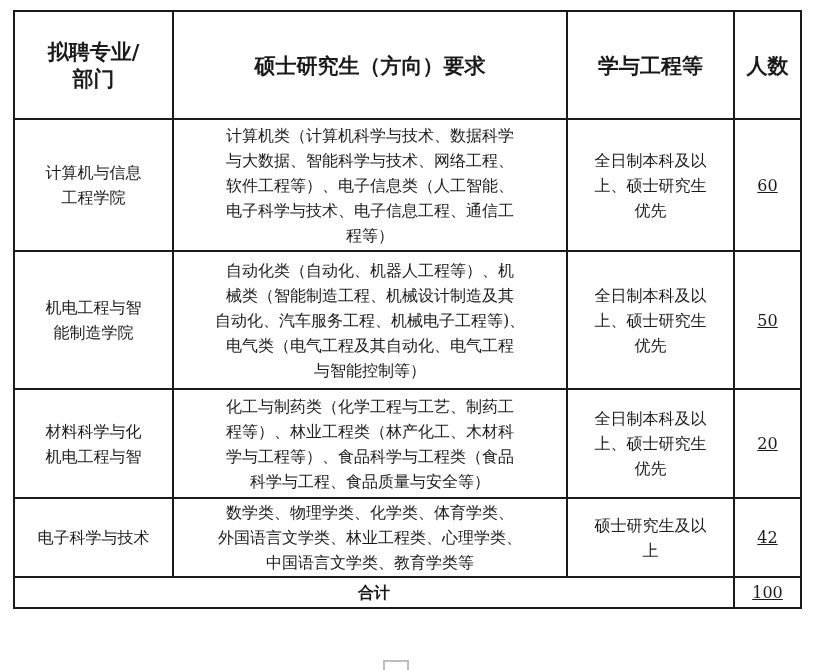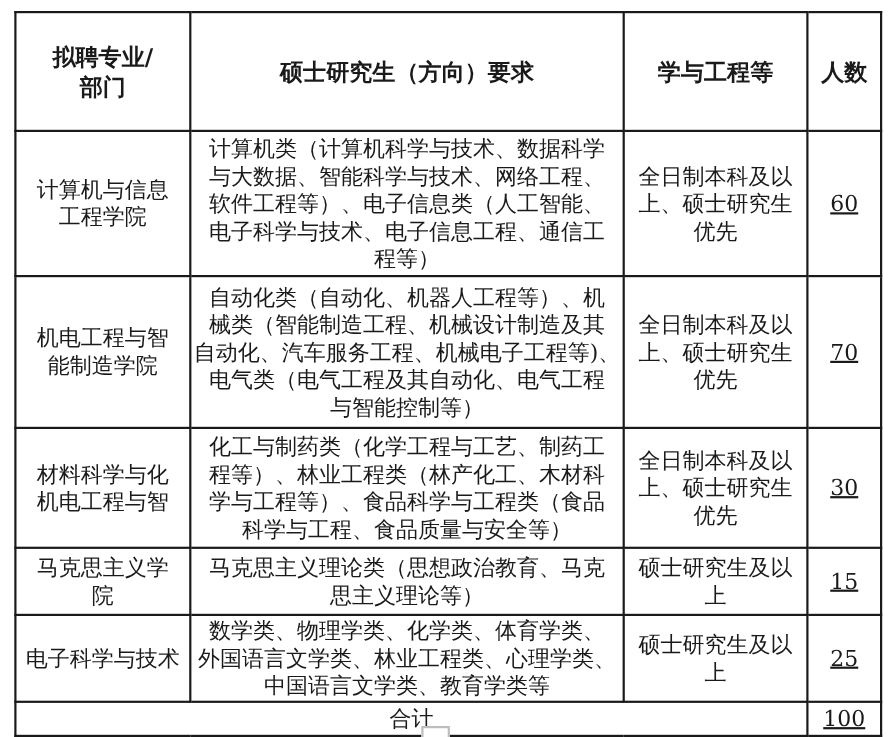--- a/index.html
+++ b/index.html
@@ -18,42 +18,42 @@
   table.recruit {
     border-collapse: collapse;
     table-layout: fixed;
     width: 787px;
   }
   table.recruit th, table.recruit td {
     border: 2px solid #1a1a1a;
     text-align: center;
     vertical-align: middle;
     white-space: pre-line;
-    font-size: 20px;
+    font-size: 16px;
     line-height: 25px;
     padding: 1px 2px;
     overflow: hidden;
   }
   table.recruit th {
     font-weight: bold;
     font-size: 21px;
     line-height: 27px;
   }
   th.hdr-dept { line-height: 54px; }
   tr.hrow  { height: 108px; }
   tr.r0 { height: 132px; }
   tr.r1 { height: 138px; }
   tr.r2 { height: 109px; }
   tr.r3 { height: 61px; }
   tr.r4 { height: 74px; }
   tr.trow { height: 31px; }
   td.dept-cell { line-height: 26px; }
   td.count-cell { font-size: 20px; text-decoration: underline; }
   td.total-label-cell {
-    font-weight: normal;
+    font-weight: bold;
     font-size: 21px;
   }
   .page-artifact {
     position: absolute;
     left: 383px; top: 660px;
     width: 26px; height: 14px;
     border: 2px solid #bdbdbd;
     background: #ffffff;
   }
 </style>
@@ -95,51 +95,42 @@
         <td class="dept-cell">机电工程与智
 能制造学院</td>
         <td>自动化类（自动化、机器人工程等）、机
 械类（智能制造工程、机械设计制造及其
 自动化、汽车服务工程、机械电子工程等)、
 电气类（电气工程及其自动化、电气工程
 与智能控制等）</td>
         <td>全日制本科及以
 上、硕士研究生
 优先</td>
-        <td class="count-cell">70</td>
+        <td class="count-cell">50</td>
       </tr>
       <tr class="r2">
         <td class="dept-cell">材料科学与化
 机电工程与智</td>
         <td>化工与制药类（化学工程与工艺、制药工
 程等）、林业工程类（林产化工、木材科
 学与工程等）、食品科学与工程类（食品
 科学与工程、食品质量与安全等）</td>
         <td>全日制本科及以
 上、硕士研究生
 优先</td>
-        <td class="count-cell">30</td>
-      </tr>
-      <tr class="r3">
-        <td class="dept-cell">马克思主义学
-院</td>
-        <td>马克思主义理论类（思想政治教育、马克
-思主义理论等）</td>
-        <td>硕士研究生及以
-上</td>
-        <td class="count-cell">15</td>
+        <td class="count-cell">20</td>
       </tr>
       <tr class="r4">
         <td class="dept-cell">电子科学与技术</td>
         <td>数学类、物理学类、化学类、体育学类、
 外国语言文学类、林业工程类、心理学类、
 中国语言文学类、教育学类等</td>
         <td>硕士研究生及以
 上</td>
-        <td class="count-cell">25</td>
+        <td class="count-cell">42</td>
       </tr>
       <tr class="trow">
         <td colspan="3" class="total-label-cell">合计</td>
         <td class="count-cell">100</td>
       </tr>
     </tbody>
   </table>
 </div>
 
 <div class="page-artifact"></div>

